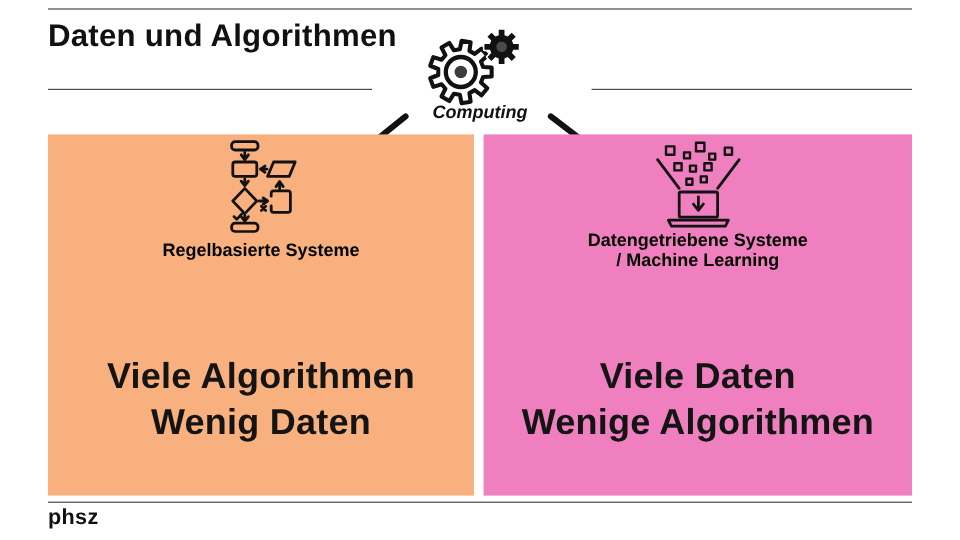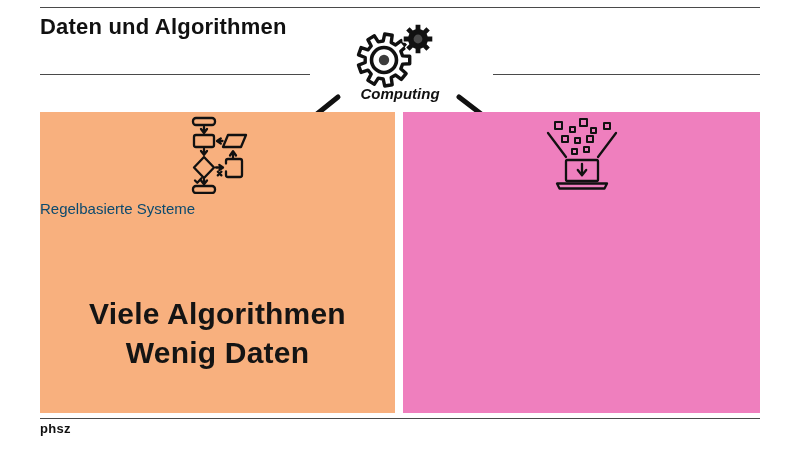--- a/index.html
+++ b/index.html
@@ -9,55 +9,55 @@
     font-family:"Liberation Sans", sans-serif; color:#161616;
   }
   .rule { position:absolute; height:1px; background:#4a4a4a; }
   #rule-top        { left:40px; top:7px;   width:720px; }
   #rule-mid-left   { left:40px; top:74px;  width:270px; }
   #rule-mid-right  { left:493px; top:74px; width:267px; }
   #rule-bottom     { left:40px; top:418px; width:720px; }
 
   #page-title {
     position:absolute; left:40px; top:14px;
-    font-size:22px; font-weight:bold; letter-spacing:0.2px; color:#111;
+    font-size:26px; font-weight:bold; letter-spacing:0.2px; color:#111;
   }
 
   #gears-wrap { position:absolute; left:350px; top:16px; width:92px; height:76px; }
 
   #computing-label {
     position:absolute; left:330px; top:85px; width:140px; text-align:center;
     font-size:15px; font-weight:bold; color:#111;font-style:italic;
   }
 
   #connectors { position:absolute; left:0; top:0; pointer-events:none; }
 
   .box { position:absolute; top:112px; height:301px; }
   #left-box  { left:40px;  width:355px; }
   #right-box { left:403px; width:357px; }
 
   .box-icon { position:absolute; top:4px; }
   #flowchart-icon   { left:calc(50% - 32px); }
   #laptop-data-icon { left:calc(50% - 43px); }
 
   .box-label {
-    position:absolute; top:88px; width:100%; text-align:left;
-    font-size:15px; font-weight:normal; line-height:17px; color:#0c4a6e;
+    position:absolute; top:88px; width:100%; text-align:center;
+    font-size:15px; font-weight:bold; line-height:17px; color:#000000;
   }
   #right-box .box-label { top:80px; }
 
   .box-heading {
     position:absolute; top:182px; width:100%; text-align:center;
     font-size:30px; font-weight:bold; line-height:39px; letter-spacing:0.2px; color:#141414;
   }
   .box-heading span { display:block; }
 
   #footer-logo {
     position:absolute; left:40px; top:421px;
-    font-size:13px; font-weight:bold; letter-spacing:0.3px; color:#111;
+    font-size:18px; font-weight:bold; letter-spacing:0.3px; color:#111;
   }
 
   .stk { fill:none; stroke:#111; stroke-width:2.3; stroke-linecap:round; stroke-linejoin:round; }
   .stk-sq { fill:none; stroke:#111; stroke-width:2; stroke-linejoin:round; }
 </style>
 </head>
 <body>
 
 <div class="rule" id="rule-top"></div>
 <h1 id="page-title">Daten und Algorithmen</h1>
@@ -115,16 +115,24 @@
     <rect class="stk-sq" x="48" y="20" width="6" height="6"></rect>
     <rect class="stk-sq" x="33" y="33" width="5" height="5"></rect>
     <rect class="stk-sq" x="45" y="31" width="5" height="5"></rect>
     <path class="stk" d="M9 17 L27 41"></path>
     <path class="stk" d="M77 17 L59 41"></path>
     <rect class="stk" x="27" y="44" width="32" height="21" rx="1.5" stroke-width="2.6"></rect>
     <path class="stk" d="M43 48 V56.5" stroke-width="3"></path>
     <path class="stk" d="M38.8 54 L43 59.3 L47.2 54" stroke-width="3"></path>
     <path class="stk" d="M18 67.5 H68 L65.5 72.5 H20.5 Z" stroke-width="2.5"></path>
   </svg>
+  <div class="box-label">
+    <span style="display:block">Datengetriebene Systeme</span>
+    <span style="display:block">/ Machine Learning</span>
+  </div>
+  <div class="box-heading">
+    <span>Viele Daten</span>
+    <span>Wenige Algorithmen</span>
+  </div>
 </div>
 
 <div class="rule" id="rule-bottom"></div>
 <div id="footer-logo">phsz</div>
 
 </body></html>

